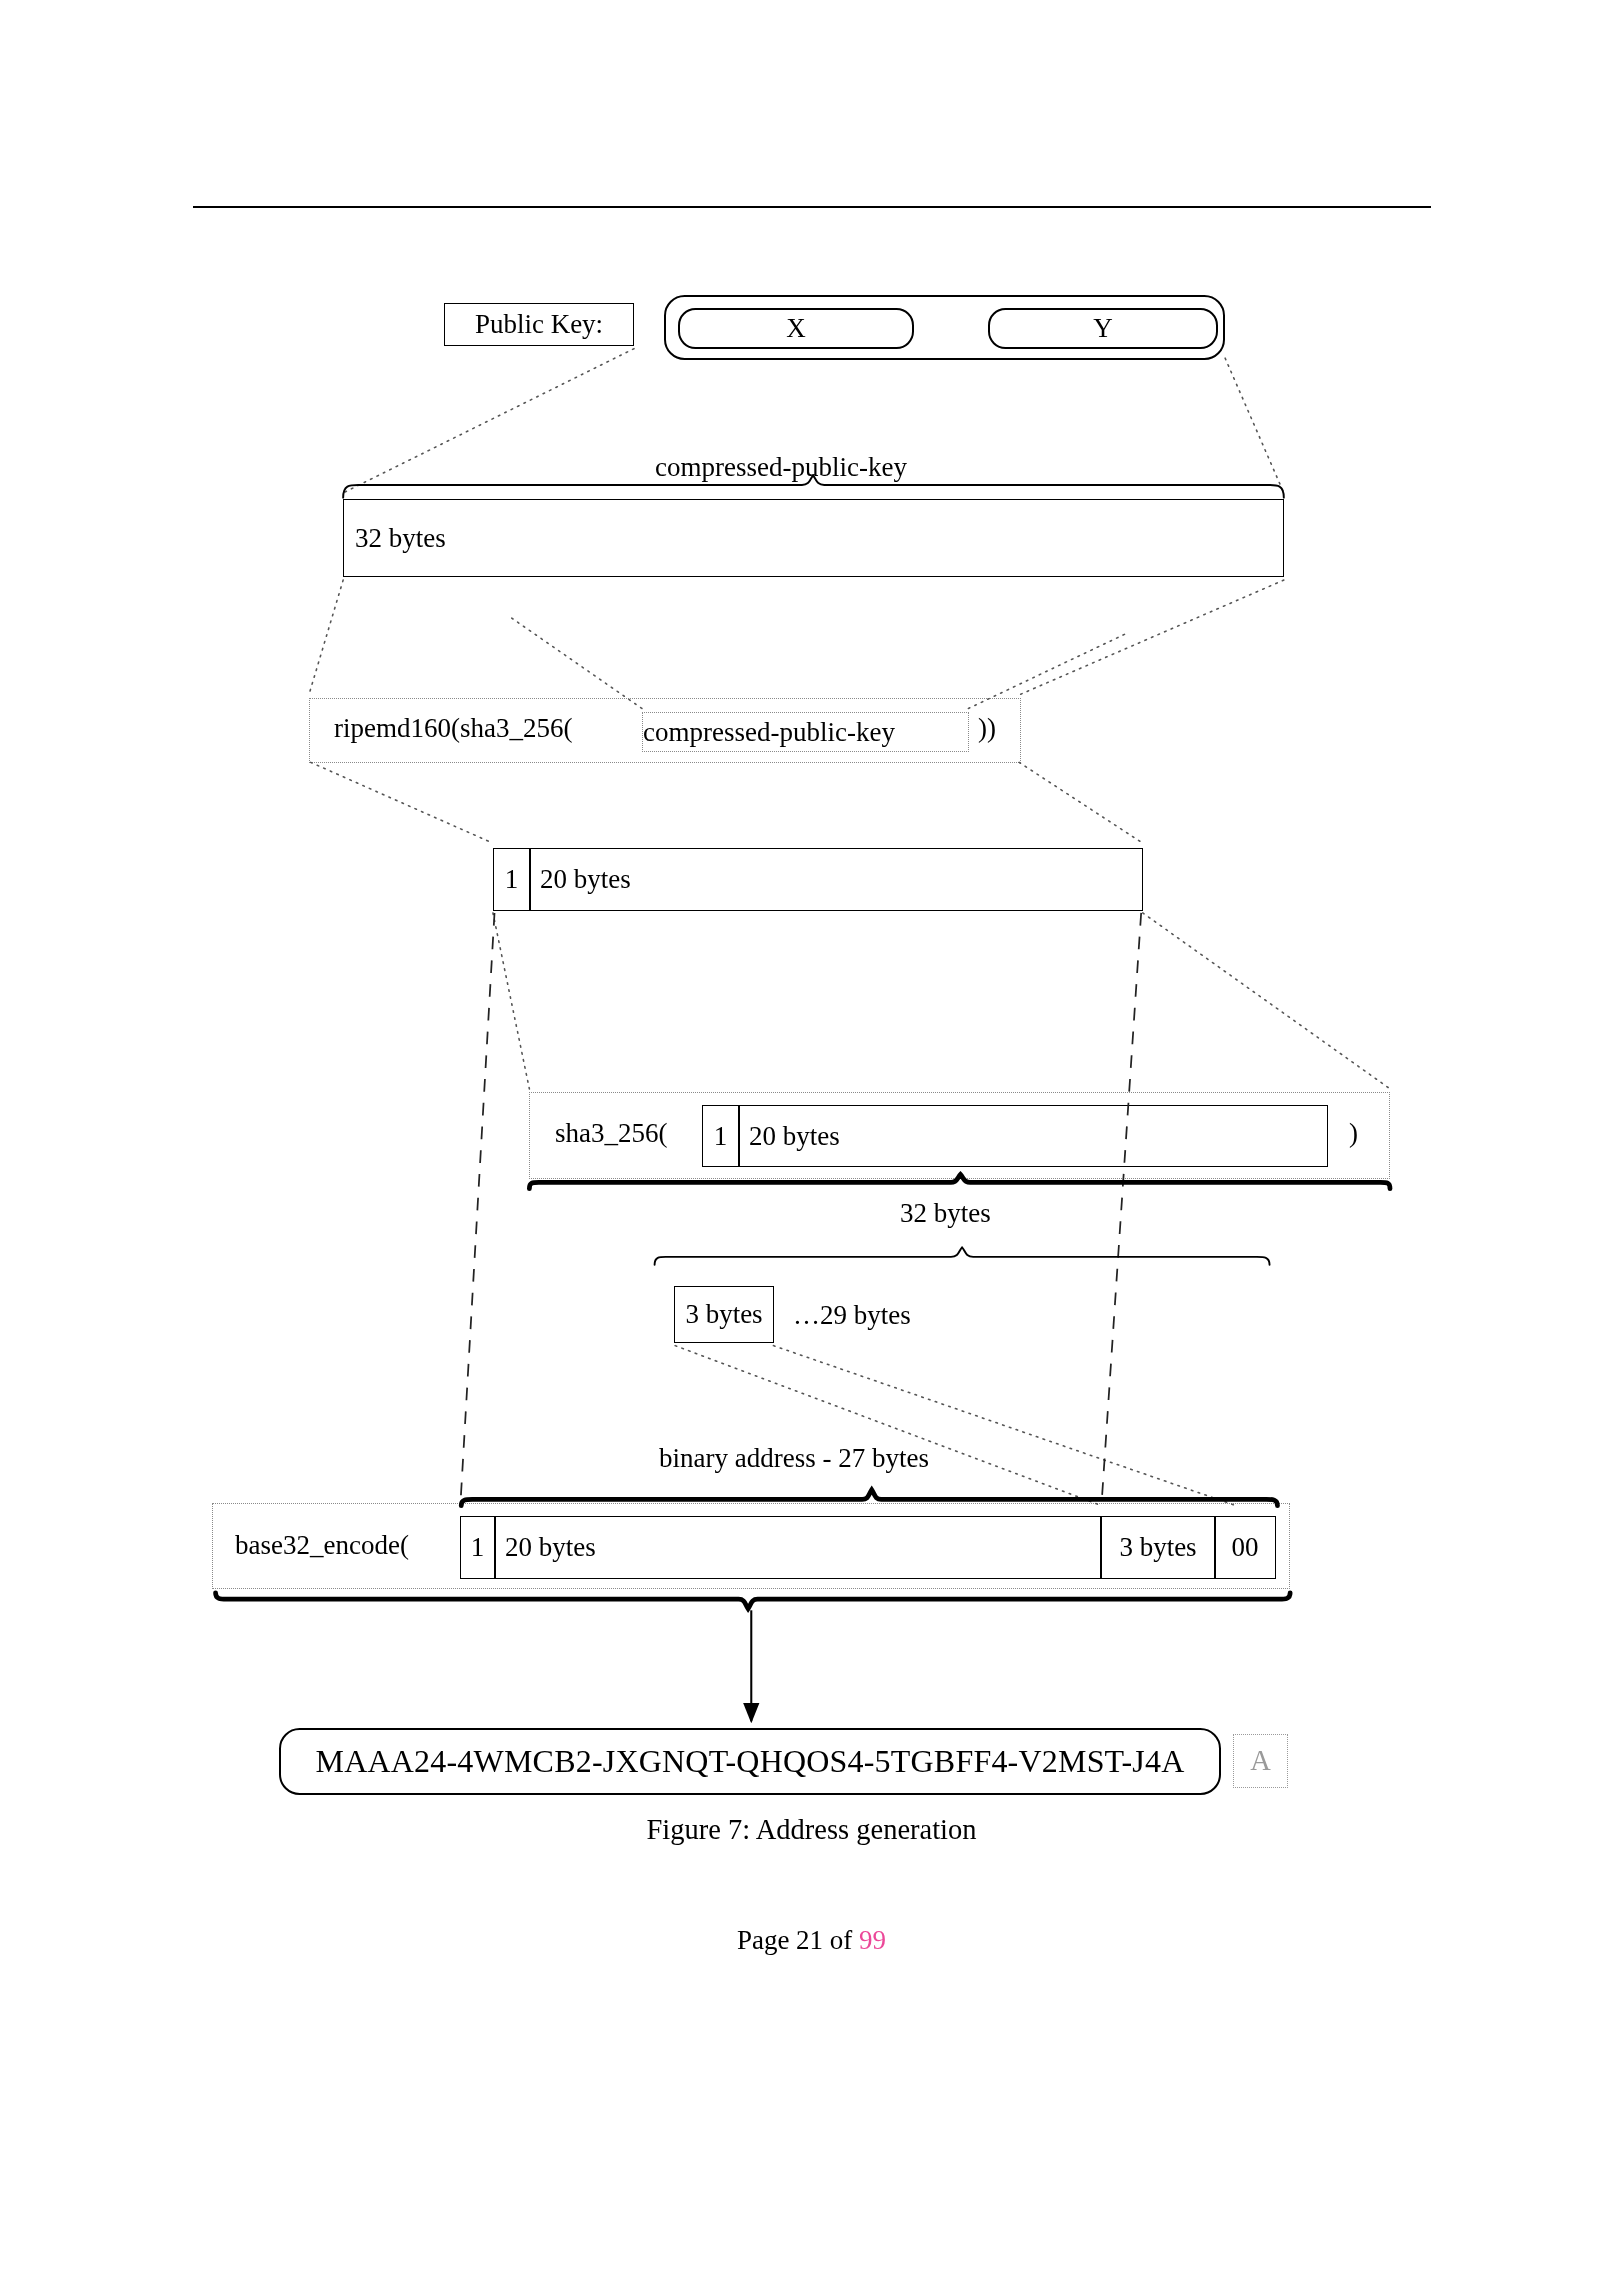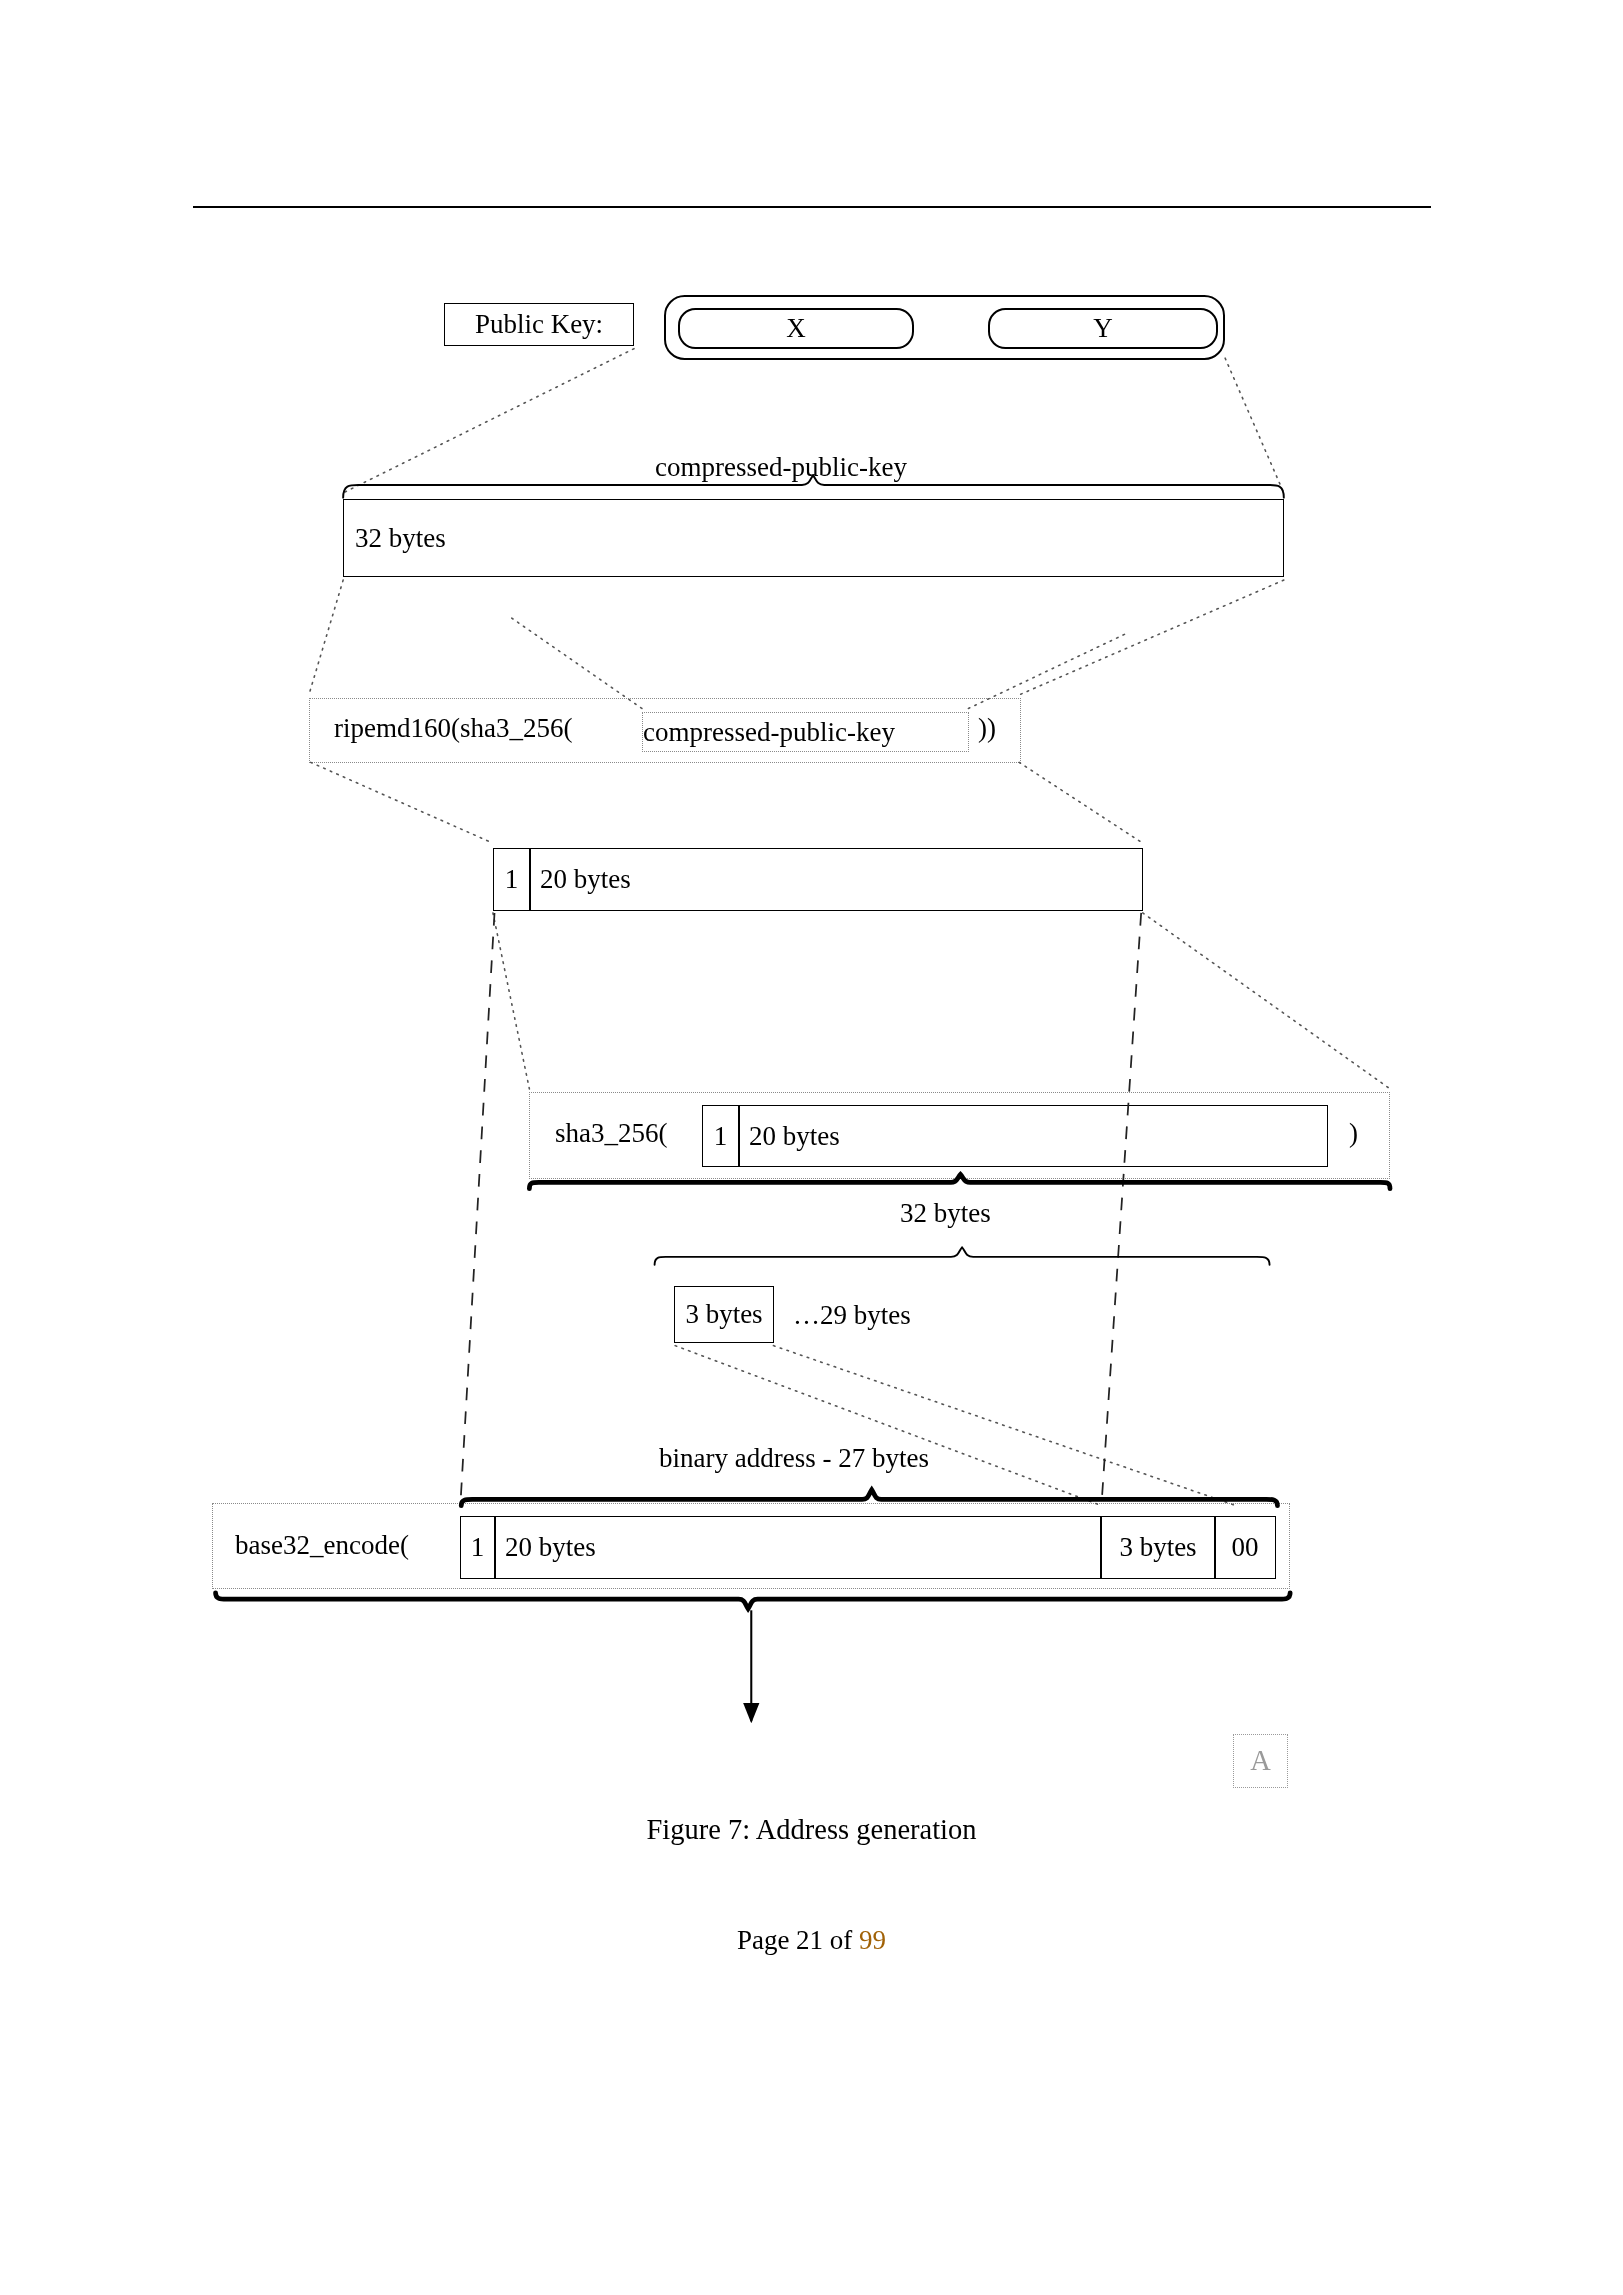--- a/index.html
+++ b/index.html
@@ -92,21 +92,21 @@
     pointer-events: none;
   }
 
   
   .footer {
     position: absolute;
     width: 1623px;
     text-align: center;
     font-size: 27px;
   }
-  .link { color: #a16207; }
+  .link { color: #ec4899; }
 
   .caption {
     position: absolute;
     width: 1623px;
     text-align: center;
     font-size: 28.5px;
   }
 
   .badge-a {
     position: absolute;
@@ -226,20 +226,23 @@
     <div class="vdiv" style="left:639px;"></div>
     <div style="width:114px; display:flex; align-items:center; justify-content:center; height:100%;">
       <span class="t-32">3 bytes</span>
     </div>
     <div class="vdiv" style="left:753px;"></div>
     <div style="width:60px; display:flex; align-items:center; justify-content:center; height:100%;">
       <span class="t-32">00</span>
     </div>
   </div>
 
+  <div class="rbox t-addr" style="left:279px; top:1728px; width:942px; height:67px; border-radius:20.6px;">
+    <span>MAAA24-4WMCB2-JXGNQT-QHQOS4-5TGBFF4-V2MST-J4A</span>
+  </div>
 
   <div class="badge-a" style="left:1233px; top:1734px; width:55px; height:54px;">
     <span>A</span>
   </div>
 
   <div class="caption" style="left:0; top:1814px;">
     <span>Figure 7: Address generation</span>
   </div>
 
   <div class="footer" style="left:0; top:1925px;">

